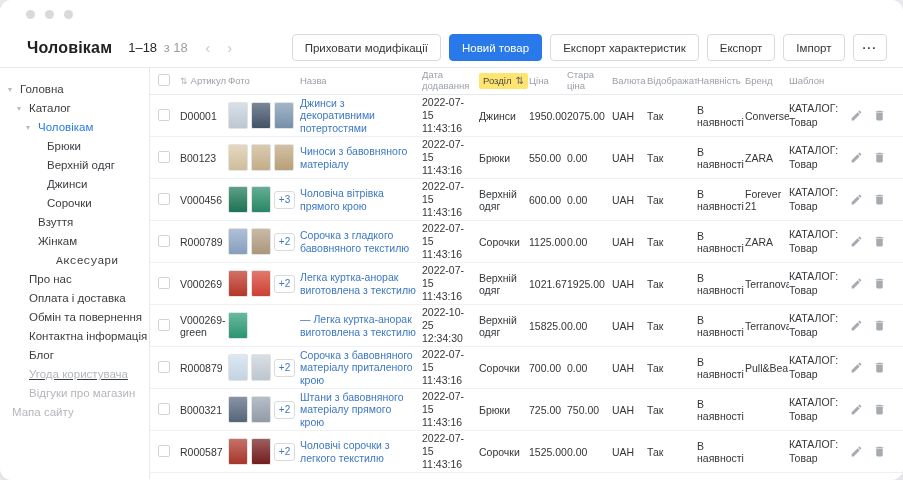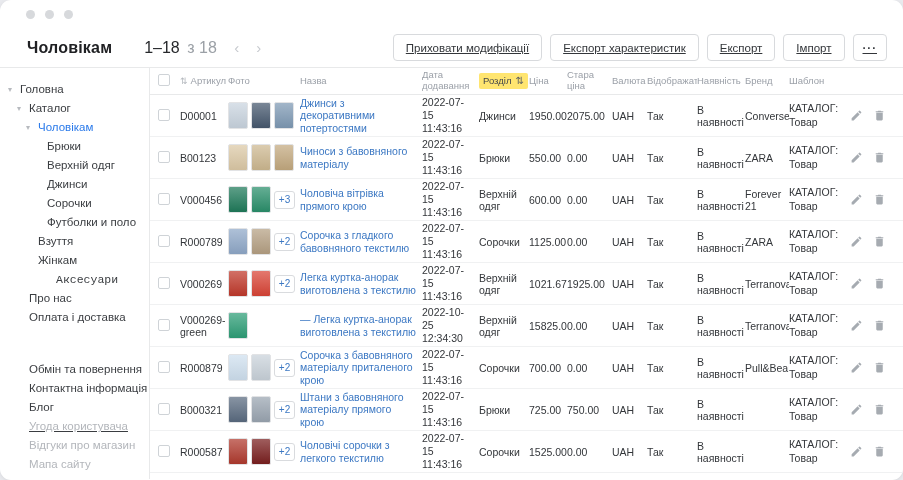--- a/index.html
+++ b/index.html
@@ -12,30 +12,30 @@
   
   .titlebar { height:28px; display:flex; align-items:center; gap:10px; padding-left:26px; }
   .win-dot { width:9px; height:9px; border-radius:50%; background:#d7d9dc; display:inline-block; }
   
   .toolbar {
     height:40px; display:flex; align-items:center; justify-content:space-between;
     padding:0 16px 0 27px; border-bottom:1px solid #e8e9ea;
   }
   .tb-left { display:flex; align-items:center; }
   .page-title { font-size:16px; font-weight:700; color:#202124; letter-spacing:.2px; }
-  .pagination { margin-left:32px; font-size:16px; color:#26282b; }
+  .pagination { margin-left:16px; font-size:13px; color:#26282b; }
   .pagination .of { color:#9ba0a6; margin-left:3px; }
   .page-nav { display:flex; margin-left:10px; gap:2px; }
   .nav-btn { border:none; background:transparent; color:#c6c9ce; font-size:15px; line-height:1;
     width:20px; height:22px; cursor:pointer; }
   .tb-right { display:flex; align-items:center; gap:8px; }
   .btn {
     height:27px; padding:0 12px; background:#fff; border:1px solid #d8dadd;
     border-radius:4px; font-size:11.5px; color:#33363a; cursor:pointer;
-    font-family:"Liberation Sans", sans-serif; white-space:nowrap;text-decoration:underline;
+    font-family:"Liberation Sans", sans-serif; white-space:nowrap;
   }
   .btn.primary { background:var(--accent,#2979ea); border-color:var(--accent,#2979ea); color:#fff; }
   .btn.more { padding:0 9px; font-weight:700; letter-spacing:1px; }
   
   .content { display:flex; height:411px; }
   .sidebar { width:150px; border-right:1px solid #e8e9ea; padding-top:12px; overflow:hidden; flex:none; }
   .nav-item { display:flex; align-items:center; padding-top:3px; padding-bottom:3px; padding-right:4px;
     font-size:11.5px; color:#3a3d41; line-height:13px; cursor:pointer; white-space:nowrap; overflow:hidden; }
   .nav-item .caret { color:#b7babf; font-size:8px; margin-right:4px; flex:none; width:8px; }
   .nav-item .caret.hidden { visibility:hidden; }
@@ -90,20 +90,21 @@
         <span>1–18</span>
         <span class="of">з 18</span>
       </span>
       <span class="page-nav">
         <button class="nav-btn"><span>‹</span></button>
         <button class="nav-btn"><span>›</span></button>
       </span>
     </div>
     <div class="tb-right">
       <button class="btn">Приховати модифікації</button>
+      <button class="btn primary">Новий товар</button>
       <button class="btn">Експорт характеристик</button>
       <button class="btn">Експорт</button>
       <button class="btn">Імпорт</button>
       <button class="btn more">···</button>
     </div>
   </div>
 
   <div class="content">
     <aside class="sidebar">
         <div class="nav-item" style="padding-left: 8px;">
@@ -127,65 +128,61 @@
     <span class="nav-label">Верхній одяг</span>
   </div>
         <div class="nav-item" style="padding-left: 35px;">
     <span class="caret hidden">▾</span>
     <span class="nav-label">Джинси</span>
   </div>
         <div class="nav-item" style="padding-left: 35px;">
     <span class="caret hidden">▾</span>
     <span class="nav-label">Сорочки</span>
   </div>
-        <div class="nav-item" style="padding-left: 35px;">
-    <span class="caret hidden">▾</span>
-    <span class="nav-label">Футболки и поло</span>
-  </div>
         <div class="nav-item" style="padding-left: 26px;">
     <span class="caret hidden">▾</span>
     <span class="nav-label">Взуття</span>
   </div>
         <div class="nav-item" style="padding-left: 26px;">
     <span class="caret hidden">▾</span>
     <span class="nav-label">Жінкам</span>
   </div>
         <div class="nav-item" style="padding-left: 44px; font-family: Liberation Mono, monospace;">
     <span class="caret hidden">▾</span>
     <span class="nav-label">Аксесуари</span>
   </div>
         <div class="nav-item" style="padding-left: 17px;">
     <span class="caret hidden">▾</span>
     <span class="nav-label">Про нас</span>
   </div>
         <div class="nav-item" style="padding-left: 17px;">
     <span class="caret hidden">▾</span>
     <span class="nav-label">Оплата і доставка</span>
   </div>
-        <div class="nav-item" style="padding-left: 17px; margin-top: 33px;">
+        <div class="nav-item" style="padding-left: 17px;">
     <span class="caret hidden">▾</span>
     <span class="nav-label">Обмін та повернення</span>
   </div>
         <div class="nav-item" style="padding-left: 17px;">
     <span class="caret hidden">▾</span>
     <span class="nav-label">Контактна інформація</span>
   </div>
         <div class="nav-item" style="padding-left: 17px;">
     <span class="caret hidden">▾</span>
     <span class="nav-label">Блог</span>
   </div>
         <div class="nav-item muted" style="padding-left: 17px; text-decoration: underline;">
     <span class="caret hidden">▾</span>
     <span class="nav-label">Угода користувача</span>
   </div>
         <div class="nav-item muted" style="padding-left: 17px;">
     <span class="caret hidden">▾</span>
     <span class="nav-label">Відгуки про магазин</span>
   </div>
-        <div class="nav-item muted" style="padding-left: 17px;">
+        <div class="nav-item muted" style="">
     <span class="caret hidden">▾</span>
     <span class="nav-label">Мапа сайту</span>
   </div>
       </aside>
 
     <main class="main">
       <div class="grid thead">
         <div class="th cell c-check"><span class="checkbox"></span></div>
         <div class="th cell">
           <span class="sort-mini">⇅</span><span>Артикул</span>

